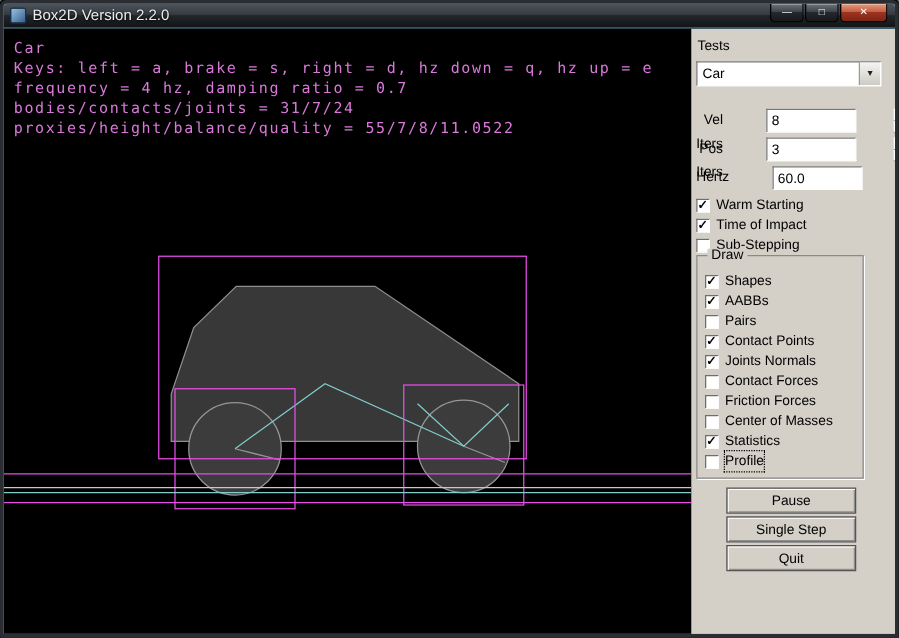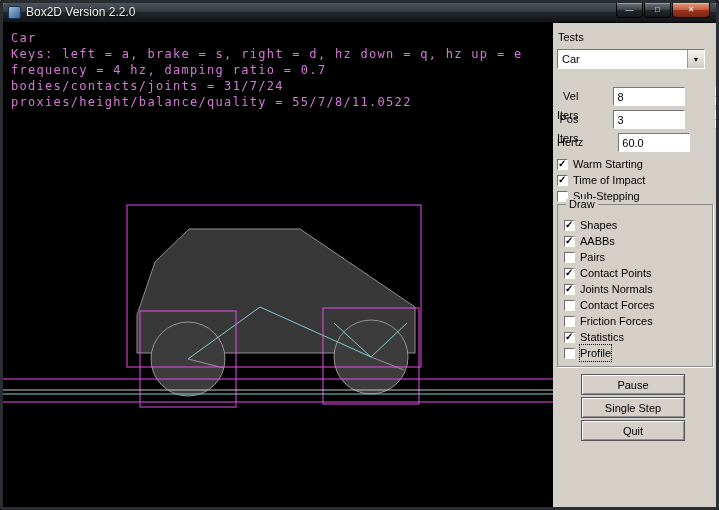--- a/index.html
+++ b/index.html
@@ -47,21 +47,21 @@
   .spin-btn{flex:1;display:flex;align-items:center;justify-content:center;font-size:5px;color:#111;
     background:#d4d0c8;border:1px solid;border-color:#fff #6e6e6e #6e6e6e #fff;}
   .check-row{display:flex;align-items:center;height:16px;cursor:default;}
   .check-row.first{margin-top:4px;}
   .checkbox{width:11px;height:11px;flex:none;position:relative;background:#fff;margin-right:5px;
     border:1px solid;border-color:#6e6e6e #fdfdfd #fdfdfd #6e6e6e;}
   .checkbox.checked::after{content:"\2713";position:absolute;left:0px;top:-2px;
     font-size:10px;font-weight:bold;color:#000;}
   .check-label{line-height:16px;}
   .check-label.focused{outline:1px dotted #000;}
-  .group{position:relative;width:156px;margin-top:0;padding:12px 0 5px 6px;
+  .group{position:relative;width:134px;margin-top:0;padding:12px 0 5px 6px;
     border:1px solid #8a8a8a;box-shadow:1px 1px 0 #fff;}
   .group-label{position:absolute;top:-6px;left:8px;background:#d4d0c8;padding:0 3px;line-height:11px;}
   .btn{display:block;width:104px;height:21px;margin:0 0 2px 24px;color:#000;
     background:#d4d0c8;border:1px solid #555;
     box-shadow:inset 1px 1px 0 #fff,inset -1px -1px 0 #8f8f8f;
     font:11px "Liberation Sans",sans-serif;cursor:default;}
   .btn.first{margin-top:7px;}
 </style>
 </head>
 <body>
@@ -205,20 +205,24 @@
         </label>
         <label class="check-row">
           <span class="checkbox"></span>
           <span class="check-label">Contact Forces</span>
         </label>
         <label class="check-row">
           <span class="checkbox"></span>
           <span class="check-label">Friction Forces</span>
         </label>
         <label class="check-row">
+          <span class="checkbox"></span>
+          <span class="check-label">Center of Masses</span>
+        </label>
+        <label class="check-row">
           <span class="checkbox checked"></span>
           <span class="check-label">Statistics</span>
         </label>
         <label class="check-row">
           <span class="checkbox"></span>
           <span class="check-label focused">Profile</span>
         </label>
       </div>
 
       <button class="btn first">Pause</button>

